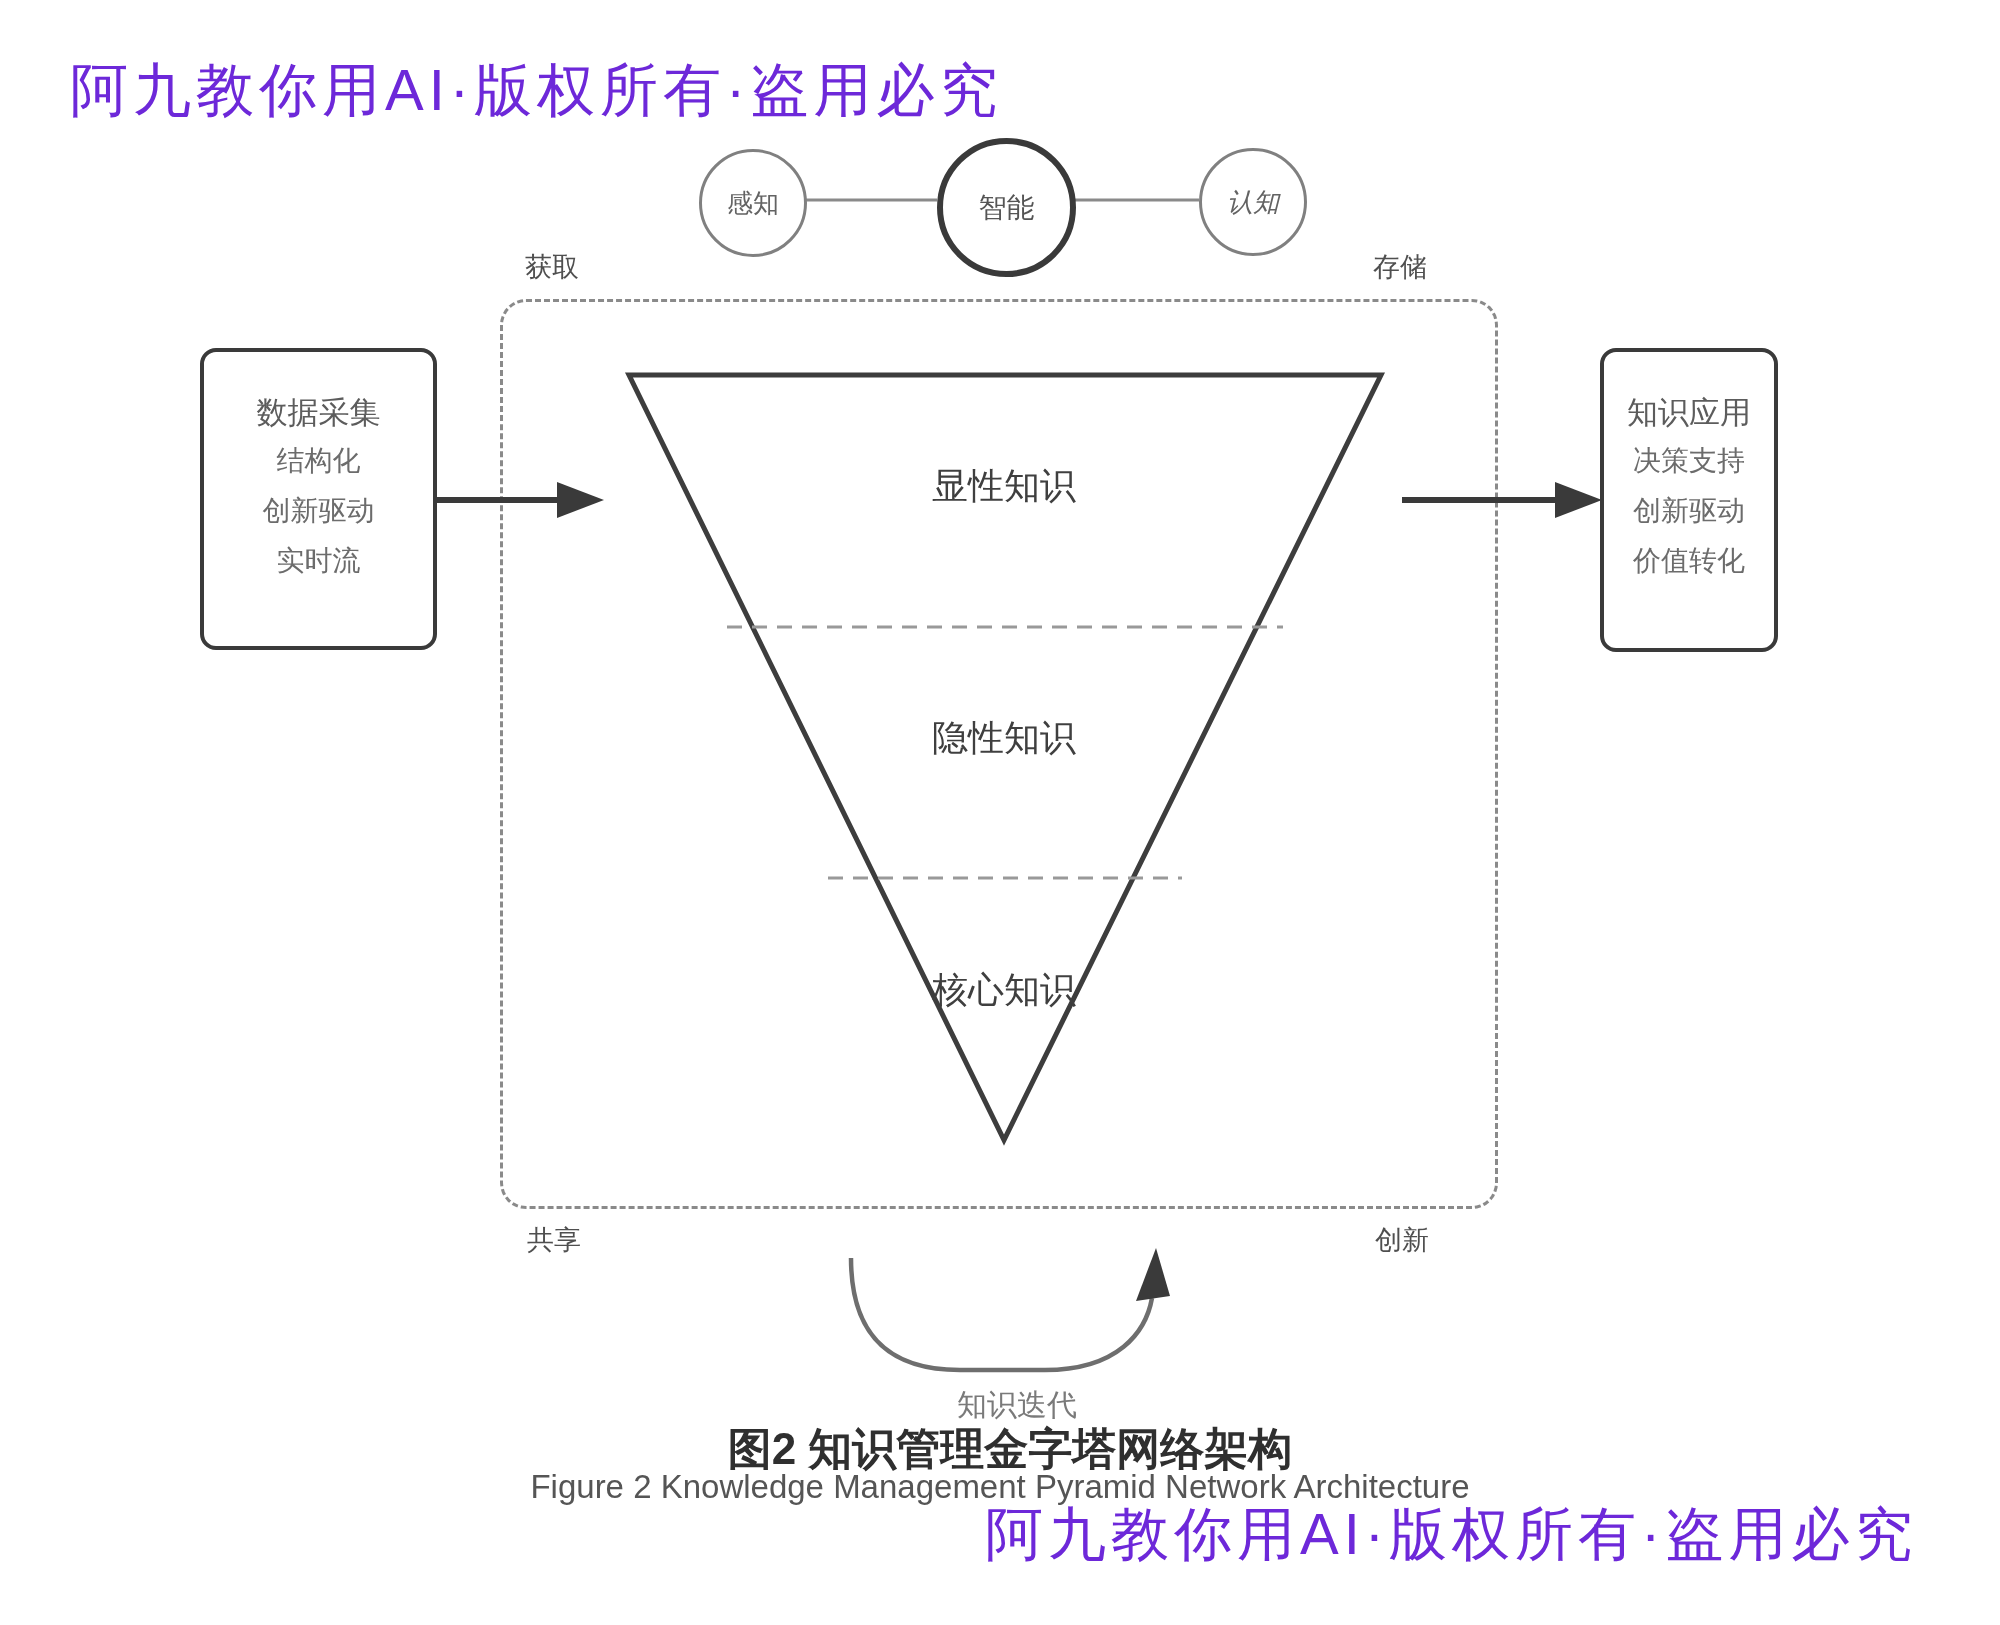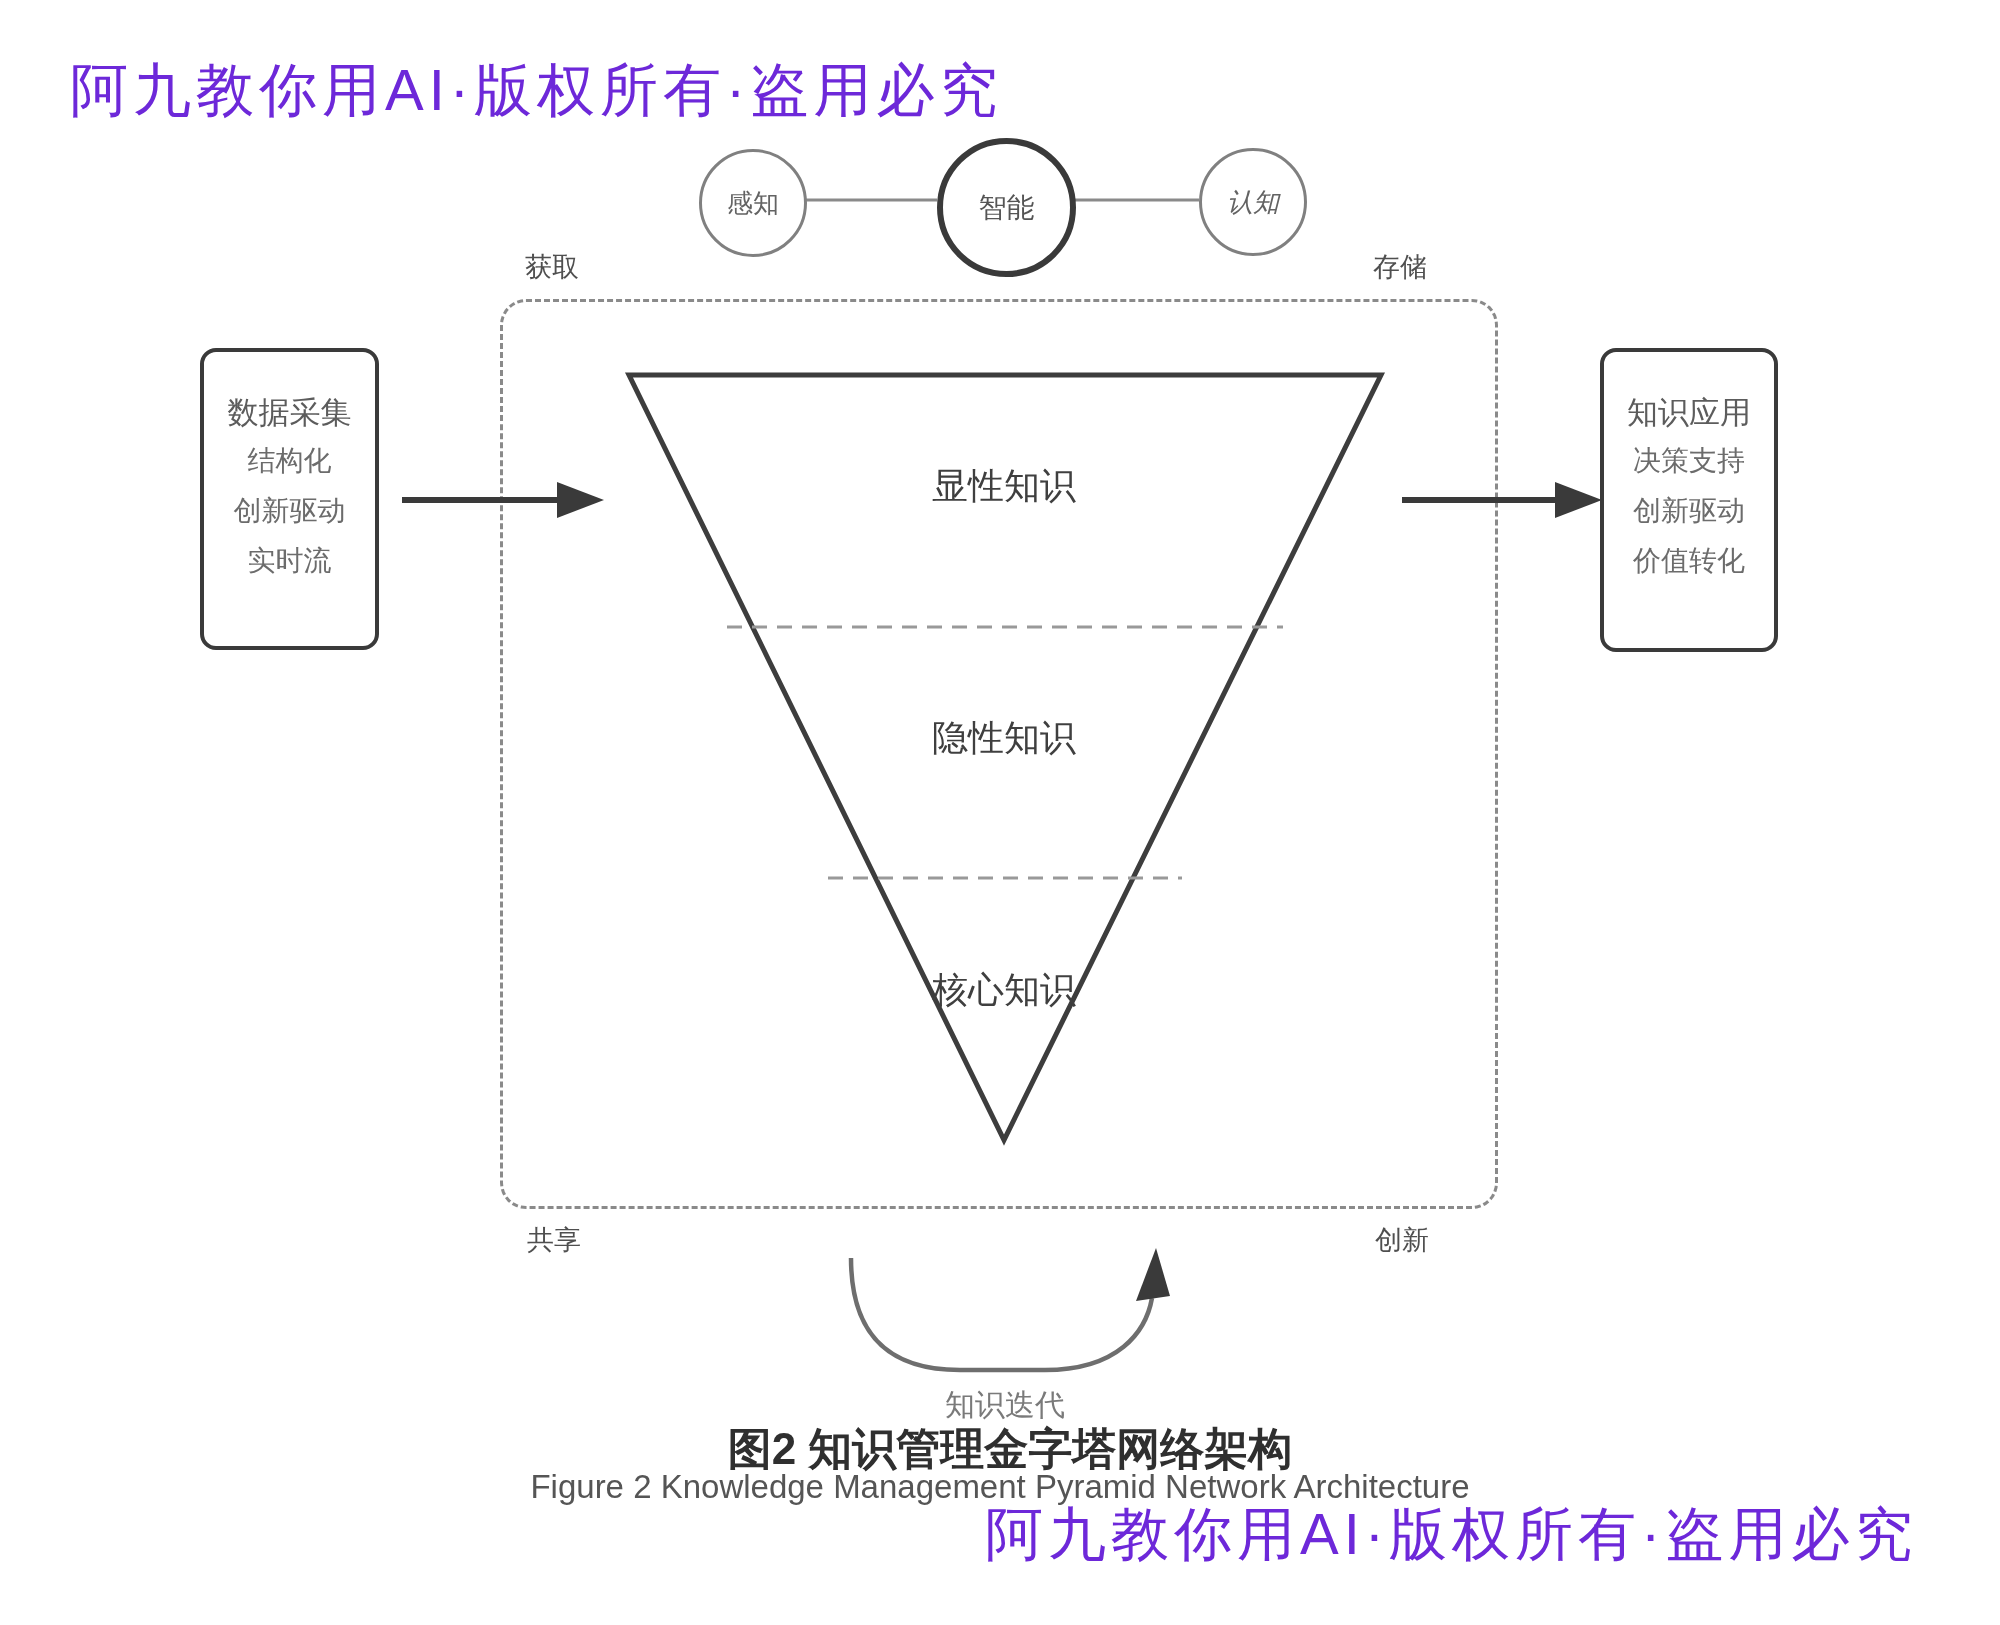--- a/index.html
+++ b/index.html
@@ -21,28 +21,28 @@
     align-items:center;justify-content:center;z-index:3;
   }
   .node-side{width:102px;height:102px;border:3px solid #808080;font-size:26px;color:#636363;}
   .node-main{width:127px;height:127px;border:6px solid #3a3a3a;font-size:28px;color:#555;}
   .corner-label{font-size:27px;color:#4f4f4f;z-index:3;white-space:nowrap;}
   .dashed-frame{
     position:absolute;left:500px;top:299px;width:998px;height:910px;
     border:3px dashed #8a8a8a;border-radius:26px;box-sizing:border-box;z-index:2;
   }
   .side-box{
-    position:absolute;width:179px;height:302px;border:4px solid #3a3a3a;border-radius:16px;
+    position:absolute;width:237px;height:302px;border:4px solid #3a3a3a;border-radius:16px;
     background:#fff;box-sizing:border-box;display:flex;flex-direction:column;align-items:center;
     padding-top:38px;z-index:3;
   }
   .side-box .box-title{font-size:31px;line-height:46px;color:#5c5c5c;}
   .side-box .box-item{font-size:28px;line-height:50px;color:#6c6c6c;}
   .pyramid-label{font-size:36px;color:#3f3f3f;z-index:4;white-space:nowrap;}
-  .iter-label{font-size:30px;color:#7a7a7a;z-index:3;white-space:nowrap;}
+  .iter-label{font-size:30px;color:#7a7a7a;z-index:3;white-space:nowrap;margin-left:12px;}
   .caption-zh{font-size:44px;font-weight:bold;color:#2f2f2f;z-index:3;white-space:nowrap;}
   .caption-en{font-size:33px;color:#555;z-index:3;white-space:nowrap;}
 </style>
 </head>
 <body>
 
 <div class="canvas">
 
   <div class="abs watermark wm-top">阿九教你用AI·版权所有·盗用必究</div>
   <div class="abs watermark wm-bottom">阿九教你用AI·版权所有·盗用必究</div>

